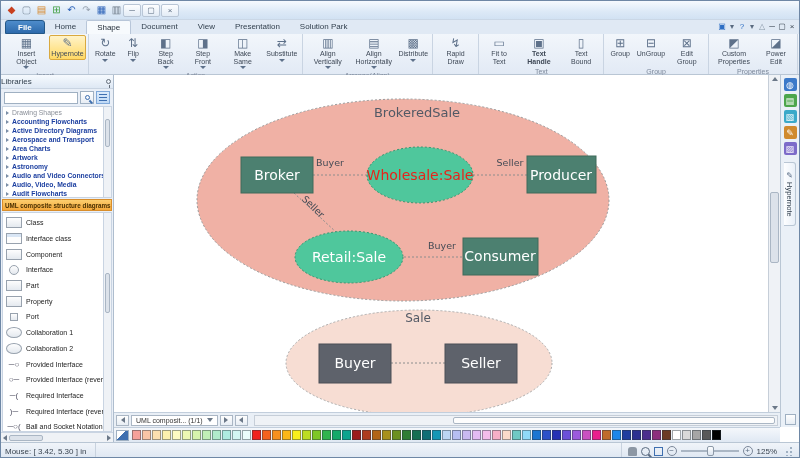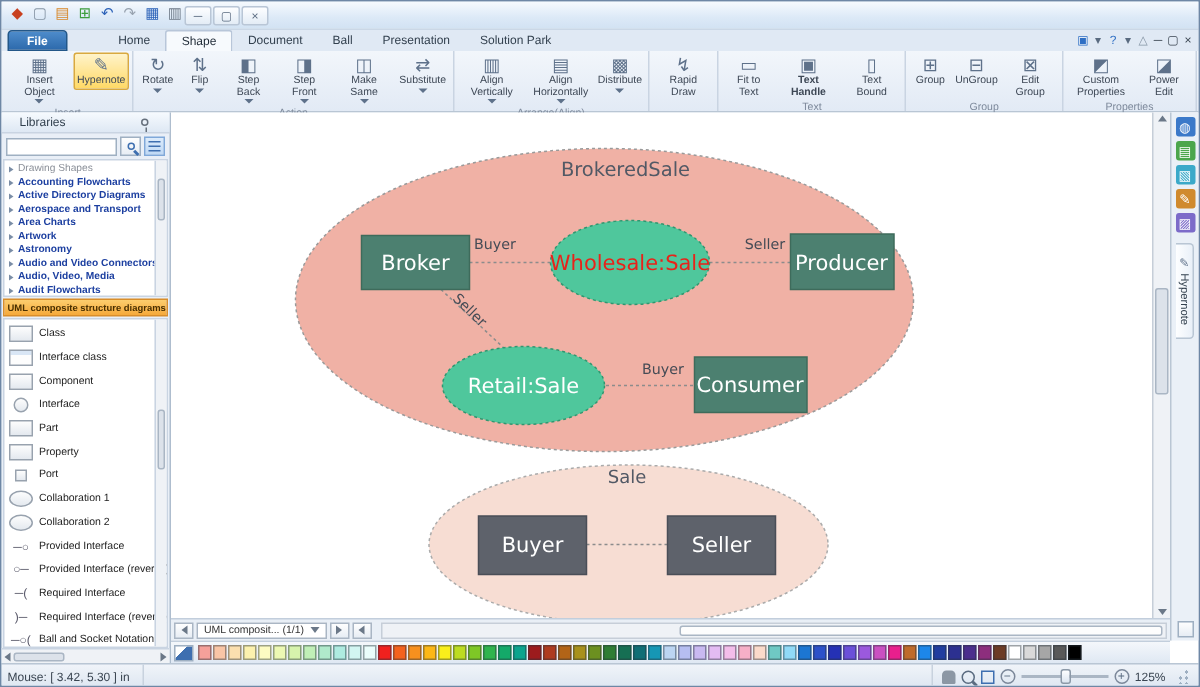--- a/index.html
+++ b/index.html
@@ -10,21 +10,21 @@
   .titlebar{height:19px;display:flex;align-items:center;background:linear-gradient(#F6FAFE,#DCE9F7 60%,#D2E2F3);border-bottom:1px solid #CAD7E6;padding:0 4px;}
   .qat{display:flex;align-items:center;gap:2px;}
   .qat .qic{width:13px;height:13px;display:flex;align-items:center;justify-content:center;font-size:10px;line-height:10px;cursor:default;}
   .title{flex:1;text-align:center;font-size:8.5px;color:#39485C;white-space:nowrap;overflow:hidden;}
   .winbtns{display:flex;gap:1px;}
   .winbtns .wb{width:18px;height:13px;font-size:8px;line-height:12px;text-align:center;color:#5A6B80;background:linear-gradient(#FDFEFF,#E3ECF6);border:1px solid #B9C6D6;border-radius:2px;}
 
   
   .tabrow{height:14px;display:flex;align-items:flex-end;background:#E0E9F4;padding:0 0 0 4px;position:relative;}
   .filebtn{height:14px;padding:0 12px;background:linear-gradient(#4E8CCB,#2D6AAC);color:#fff;font-size:8px;font-weight:bold;line-height:14px;border-radius:3px 3px 0 0;border:1px solid #235788;}
-  .tabs{display:flex;height:14px;margin-left:24px;}
+  .tabs{display:flex;height:14px;}
   .tab{padding:0 10px;font-size:8px;line-height:14px;color:#33414F;}
   .tab.active{background:#F7FAFD;border:1px solid #B8C6D9;border-bottom:none;border-radius:2px 2px 0 0;color:#1F2A36;}
   .tr-right{position:absolute;right:3px;top:1px;display:flex;align-items:center;gap:2px;}
   .tr-right .ti{font-size:8px;line-height:11px;color:#5A6B80;min-width:8px;text-align:center;}
 
   
   .ribbon{height:41px;display:flex;background:linear-gradient(#F2F6FB,#E2EAF5);border-bottom:1px solid #B9C6D4;padding:0 1px;}
   .rgroup{display:flex;flex-direction:column;border-right:1px solid #C9D4E2;padding:1px 2px 0;}
   .rbtns{display:flex;flex:1;align-items:flex-start;}
   .rglabel{font-size:7px;color:#7C889A;text-align:center;height:9px;line-height:9px;}
@@ -33,21 +33,21 @@
   .rbtn.bold .rlab{font-weight:bold;}
   .ric{font-size:12px;line-height:13px;color:#5E718A;}
   .rlab{font-size:7px;line-height:7.5px;text-align:center;color:#3E4856;}
   .rarr{width:0;height:0;border-left:3px solid transparent;border-right:3px solid transparent;border-top:3px solid #5E718A;margin-top:1px;}
 
   
   .main{display:flex;height:367px;}
 
   
   .libpanel{width:113px;background:#E9EFF7;border-right:1px solid #AEBDCE;display:flex;flex-direction:column;}
-  .lp-head{height:14px;display:flex;align-items:center;justify-content:space-between;padding:0 12px;font-size:8px;color:#33414F;background:linear-gradient(#F6FAFE,#DEE8F4);border-bottom:1px solid #C9D4E2;}
+  .lp-head{height:14px;display:flex;align-items:center;justify-content:space-between;padding:0 0;font-size:8px;color:#33414F;background:linear-gradient(#F6FAFE,#DEE8F4);border-bottom:1px solid #C9D4E2;}
   .pin{width:5px;height:5px;border:1px solid #66707C;border-radius:50%;position:relative;margin-right:2px;}
   .pin::after{content:"";position:absolute;top:5px;left:1.5px;width:1px;height:3px;background:#66707C;}
   .lp-search{height:17px;display:flex;align-items:center;gap:2px;padding:2px 3px;}
   .lp-search input{flex:1;height:12px;min-width:0;border:1px solid #9FB0C2;font-size:7px;padding:0 2px;background:#fff;}
   .sbtn{width:14px;height:13px;border:1px solid #9FB0C2;background:linear-gradient(#FEFEFE,#E7EDF4);display:flex;align-items:center;justify-content:center;}
   .sbtn.on{background:linear-gradient(#DCEBFB,#BFD9F5);border-color:#7FA8D9;}
   .mag{width:5px;height:5px;border:1.5px solid #3E6FB0;border-radius:50%;position:relative;}
   .mag::after{content:"";position:absolute;width:4px;height:1.5px;background:#3E6FB0;transform:rotate(45deg);top:5px;left:3px;}
   .lines{width:8px;height:1.5px;background:#3E6FB0;box-shadow:0 3px 0 #3E6FB0,0 -3px 0 #3E6FB0;}
   .lp-tree{height:92px;background:#fff;border:1px solid #C9D4E2;margin:0 1px;overflow:hidden;position:relative;padding:1px 0;}
@@ -160,21 +160,21 @@
   <div class="tabrow">
     <div class="filebtn">File</div>
     <div class="tabs">
 
         <div class="tab">Home</div>
 
         <div class="tab active">Shape</div>
 
         <div class="tab">Document</div>
 
-        <div class="tab">Ball</div>
+        <div class="tab">View</div>
 
         <div class="tab">Presentation</div>
 
         <div class="tab">Solution Park</div>
       </div>
     <div class="tr-right">
 
         <span class="ti" style="color: rgb(47, 111, 196);">▣</span>
 
         <span class="ti" style="color: rgb(90, 107, 128);">▾</span>

